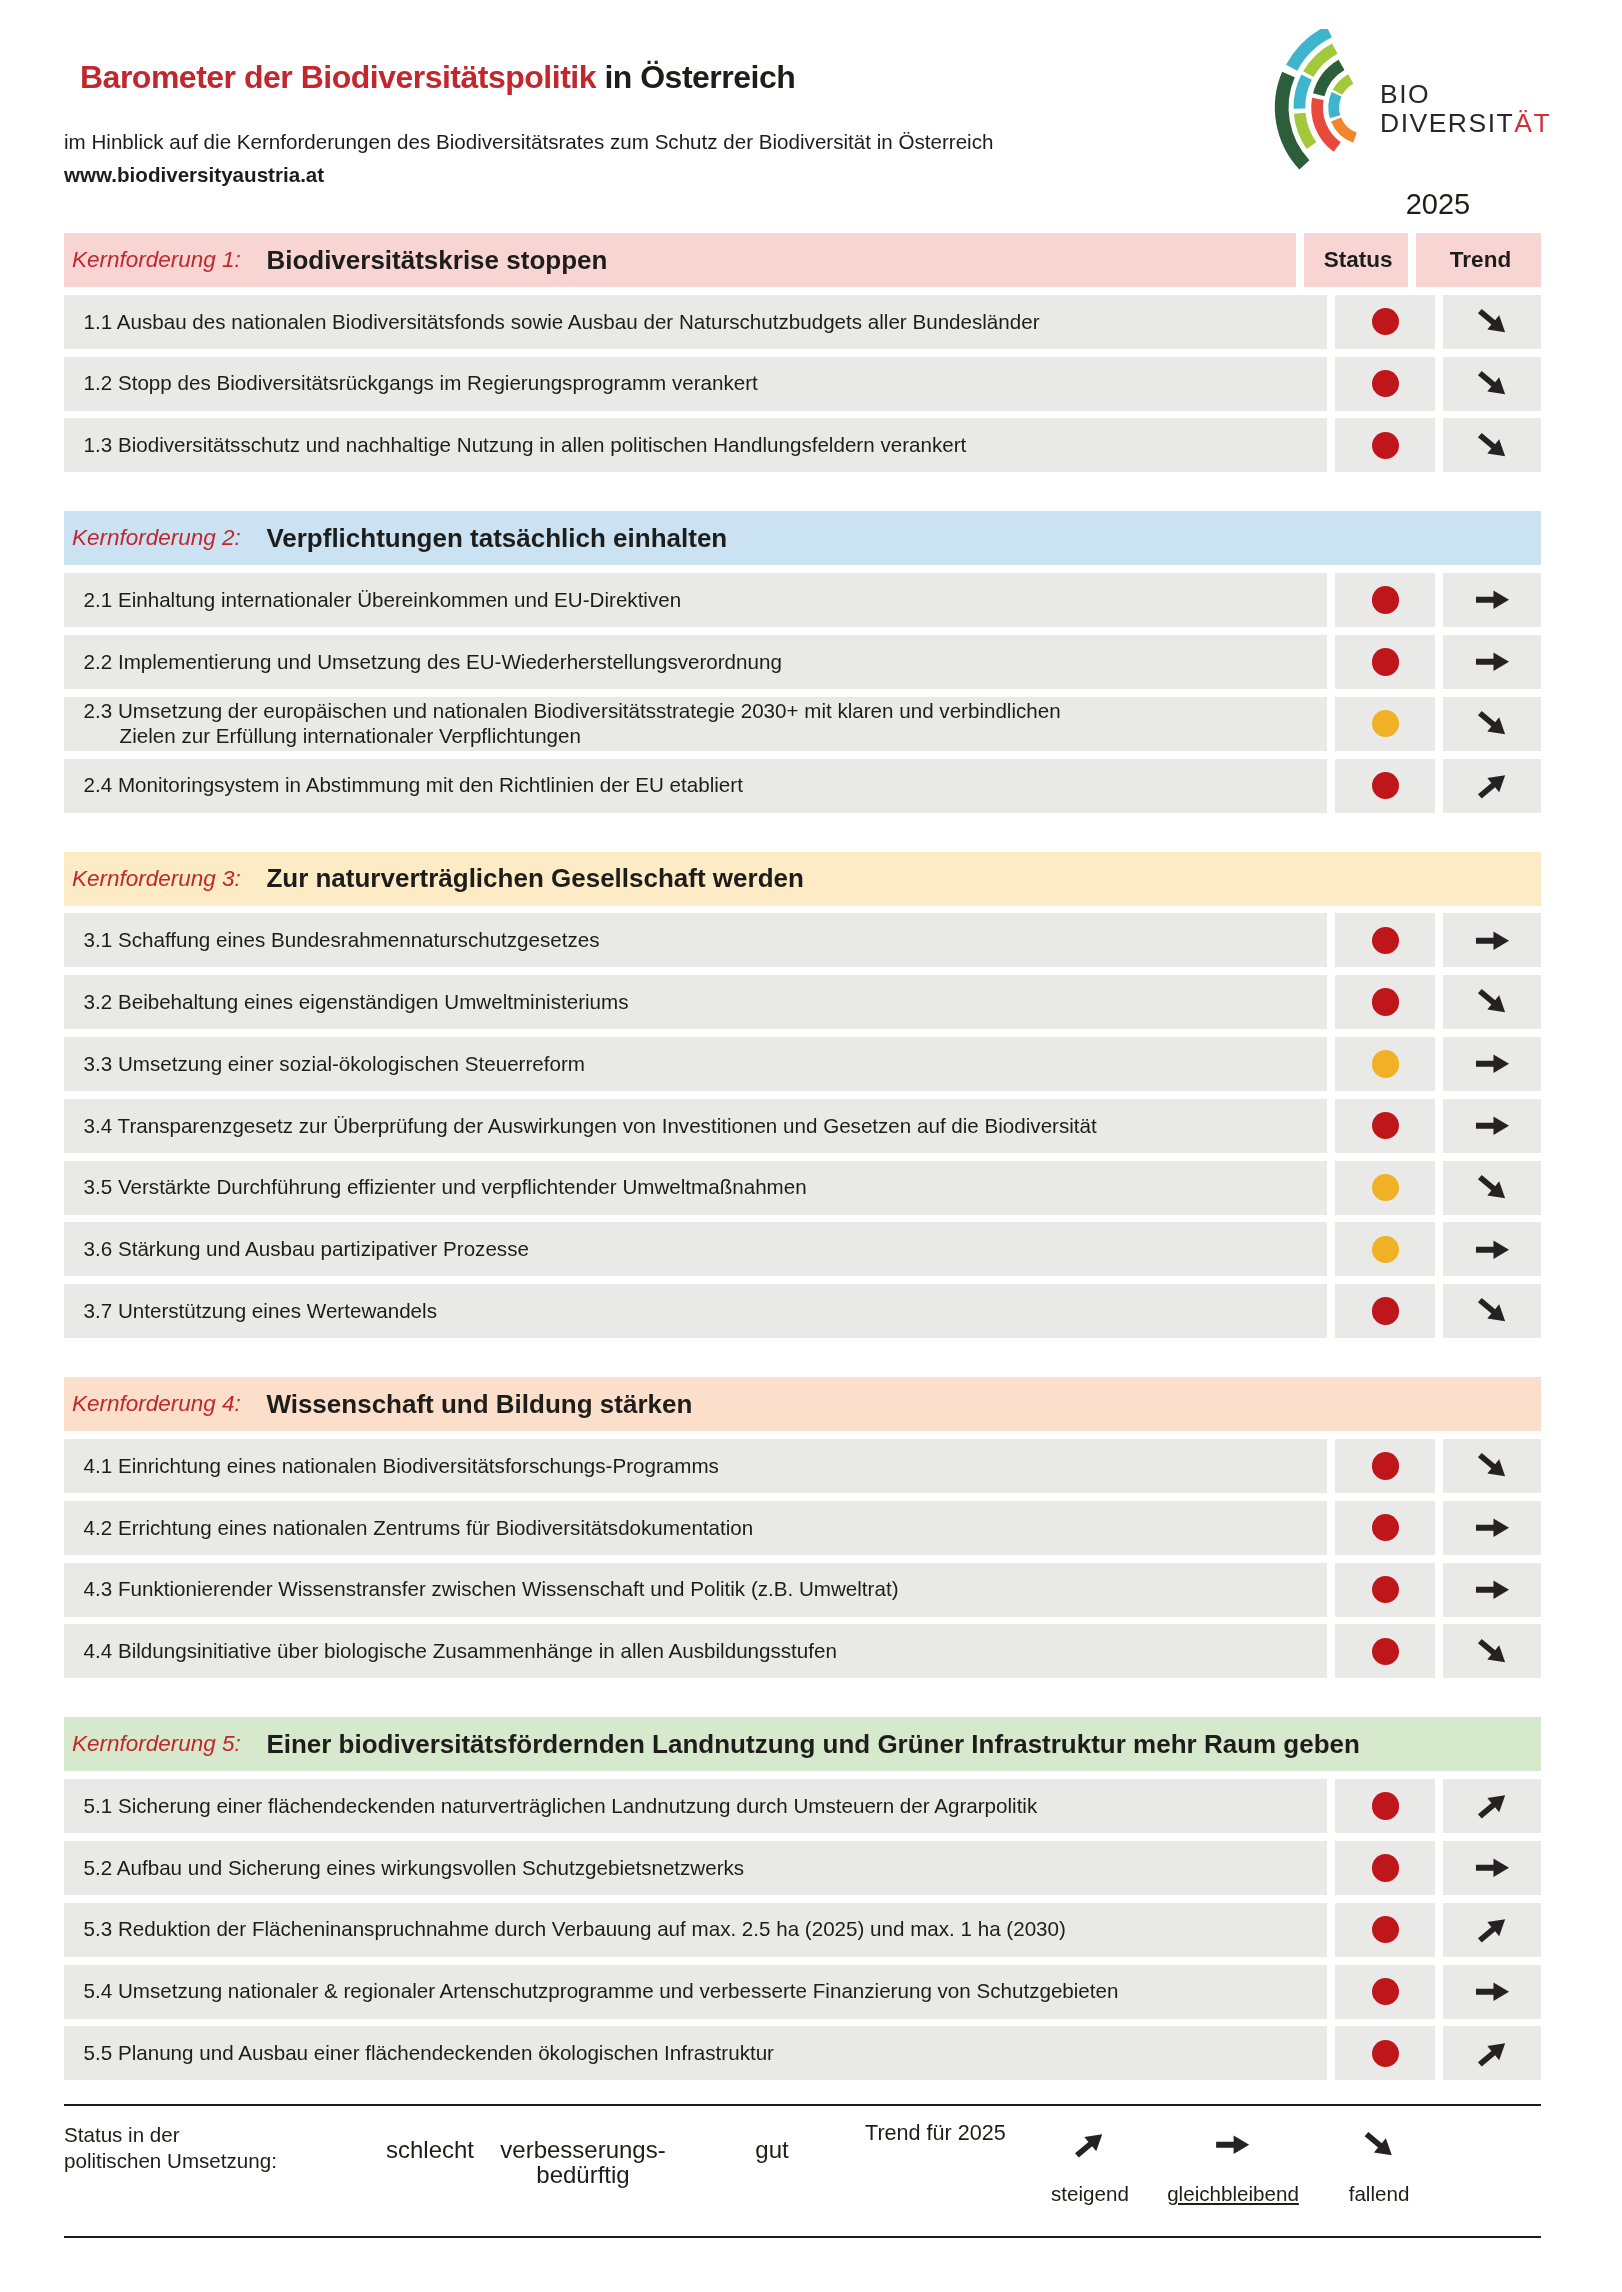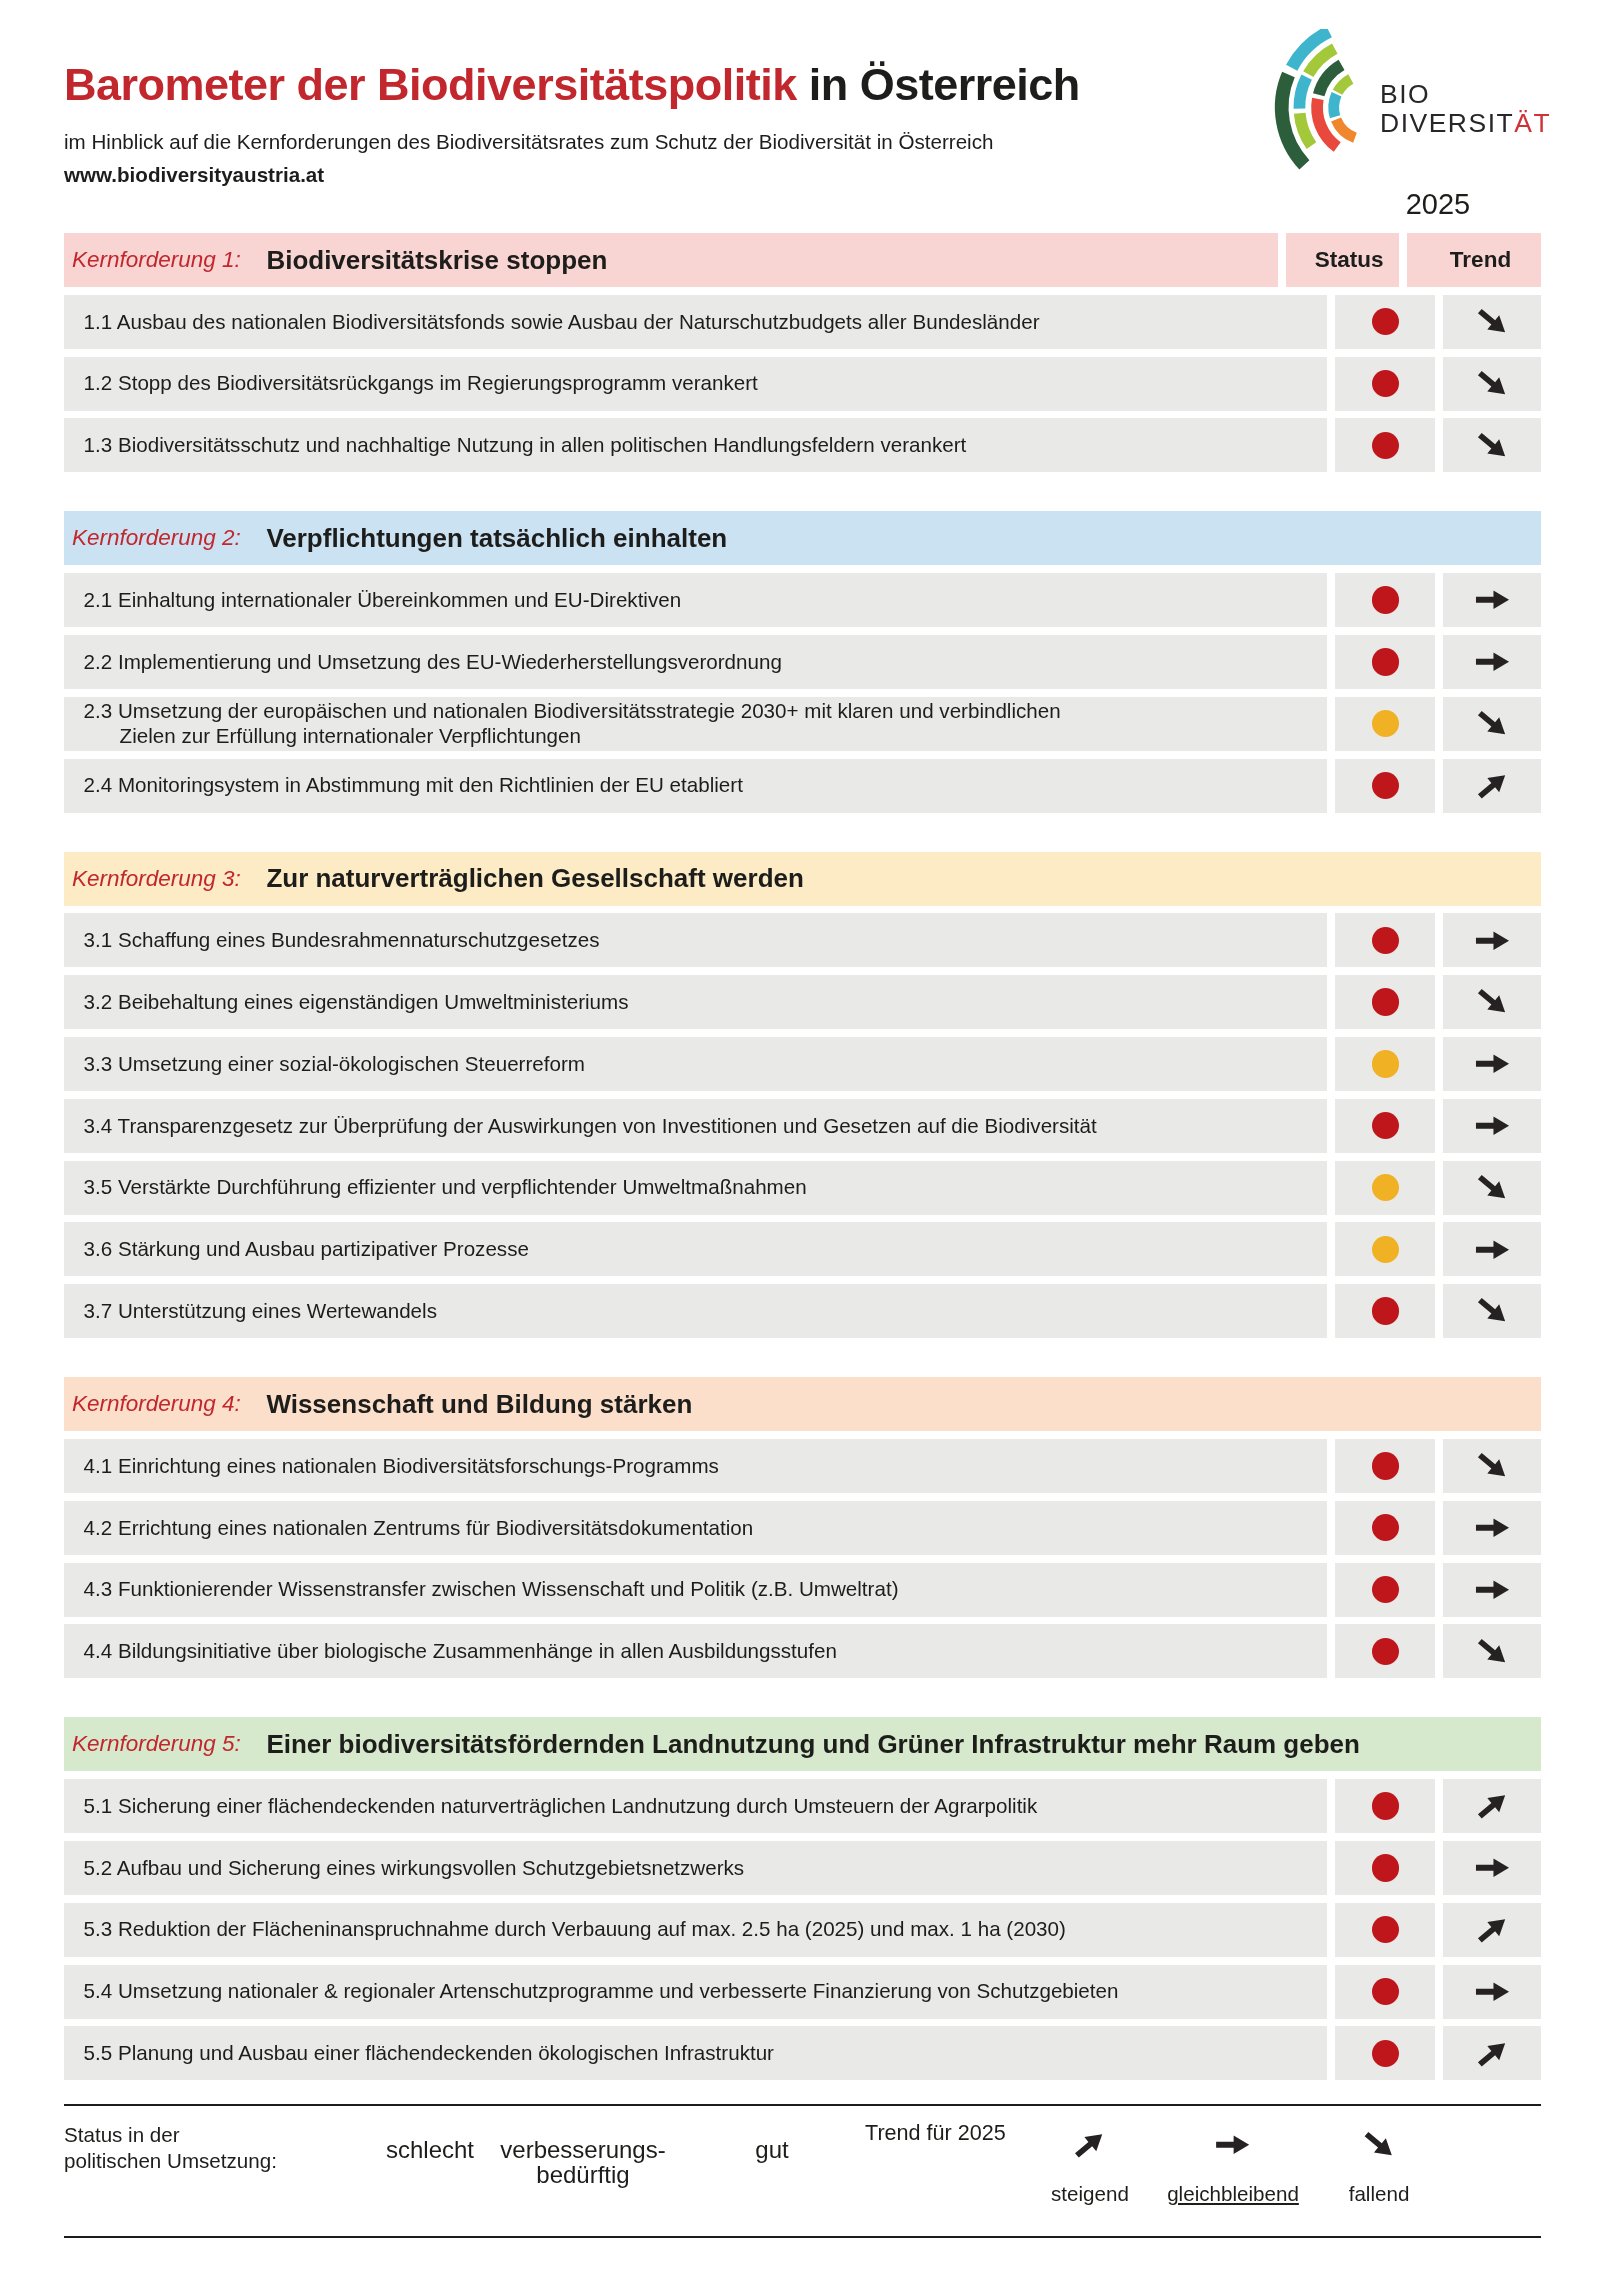--- a/index.html
+++ b/index.html
@@ -1,35 +1,35 @@
 <!DOCTYPE html>
 <html><head>
 <meta charset="utf-8">
 <style>
   html,body{margin:0;padding:0;background:#fff;}
   .page{position:relative;width:1622px;height:2293px;background:#ffffff;
         font-family:"Liberation Sans",sans-serif;color:#1d1d1b;overflow:hidden;}
   
-  .title{position:absolute;left:64px;top:59px;font-size:45px;font-weight:bold;
+  .title{position:absolute;left:80px;top:59px;font-size:32px;font-weight:bold;
          letter-spacing:-0.5px;white-space:nowrap;}
   .title .red{color:#c1272d;}
   .subtitle{position:absolute;left:64px;top:130px;font-size:20.6px;}
   .website{position:absolute;left:64px;top:163px;font-size:20.6px;font-weight:bold;}
   .logo-mark{position:absolute;left:1264px;top:29px;}
   .logo-text{position:absolute;left:1380px;top:80px;font-size:26.5px;line-height:29px;
              letter-spacing:1.5px;color:#29262a;white-space:nowrap;}
   .logo-text .red{color:#cf3339;}
   .year{position:absolute;left:1335px;top:188px;width:206px;text-align:center;font-size:29px;}
   
   #table-root{position:absolute;left:64px;top:233px;width:1477px;}
   .section{margin-bottom:39px;}
   .sec-header{display:flex;gap:7.8px;height:54px;}
   .hcell{display:flex;align-items:center;}
   .hcell.main{flex:1;padding-left:8px;}
-  .col-head{width:100px;justify-content:center;font-weight:bold;font-size:22.5px;padding-left:13px;}
+  .col-head{width:100px;justify-content:center;font-weight:bold;font-size:22.5px;padding-left:4px;}
   .col-head.trend{width:121px;}
   .sec-label{font-style:italic;color:#c1272d;font-size:22.5px;margin-right:25.5px;white-space:nowrap;}
   .sec-title{font-weight:bold;font-size:26px;white-space:nowrap;}
   .row{display:flex;gap:7.8px;height:54px;margin-top:7.8px;}
   .cell-text{flex:1;background:#e9e9e7;display:flex;flex-direction:column;
              justify-content:center;padding-left:19.6px;font-size:20.6px;line-height:24.5px;}
   .cell-text .l2{margin-left:36px;}
   .cell-status{width:100px;background:#e9e9e7;display:flex;align-items:center;justify-content:center;}
   .cell-trend{width:98px;background:#e9e9e7;display:flex;align-items:center;justify-content:center;}
   .dot{width:27.4px;height:27.4px;border-radius:50%;}

